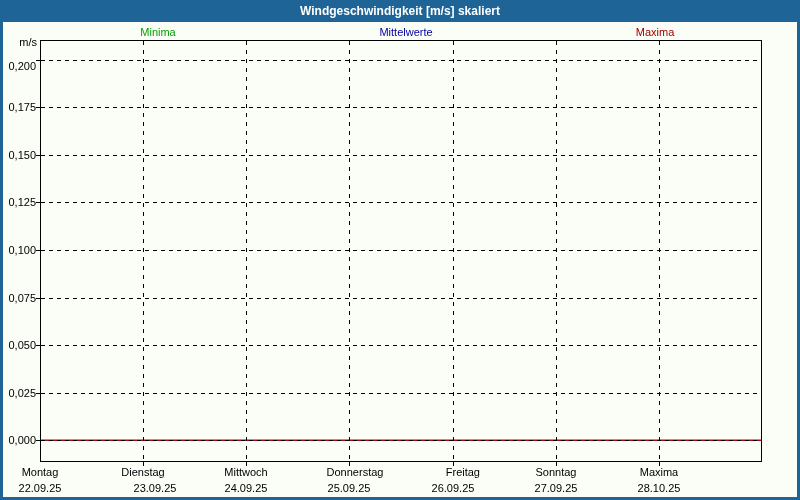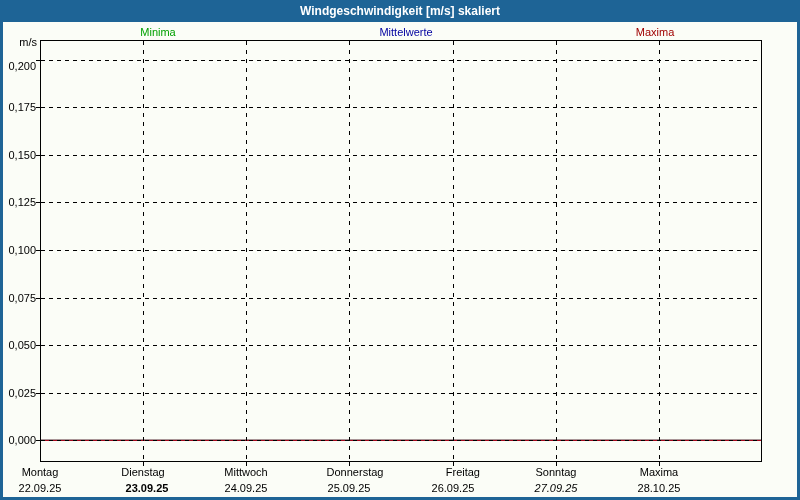--- a/index.html
+++ b/index.html
@@ -88,24 +88,24 @@
     <div class="ytick-mark" style="top: 440px;"></div>
     <div class="xtick-mark" style="left: 143px;"></div>
     <div class="xtick-mark" style="left: 246px;"></div>
     <div class="xtick-mark" style="left: 349px;"></div>
     <div class="xtick-mark" style="left: 453px;"></div>
     <div class="xtick-mark" style="left: 556px;"></div>
     <div class="xtick-mark" style="left: 659px;"></div>
     <div class="day-label" style="left: -11px;">Montag</div>
     <div class="date-label" style="left: -11px;">22.09.25</div>
     <div class="day-label" style="left: 92px;">Dienstag</div>
-    <div class="date-label" style="left: 96px; font-weight: bold;">23.09.25</div>
+    <div class="date-label" style="left: 104px;">23.09.25</div>
     <div class="day-label" style="left: 195px;">Mittwoch</div>
     <div class="date-label" style="left: 195px;">24.09.25</div>
     <div class="day-label" style="left: 304px;">Donnerstag</div>
     <div class="date-label" style="left: 298px;">25.09.25</div>
     <div class="day-label" style="left: 378px; text-align: right;">Freitag</div>
     <div class="date-label" style="left: 402px;">26.09.25</div>
     <div class="day-label" style="left: 505px;">Sonntag</div>
-    <div class="date-label" style="left: 505px; font-style: italic;">27.09.25</div>
+    <div class="date-label" style="left: 505px;">27.09.25</div>
     <div class="day-label" style="left: 608px;">Maxima</div>
     <div class="date-label" style="left: 608px;">28.10.25</div>
   </div>
 
 </body></html>

